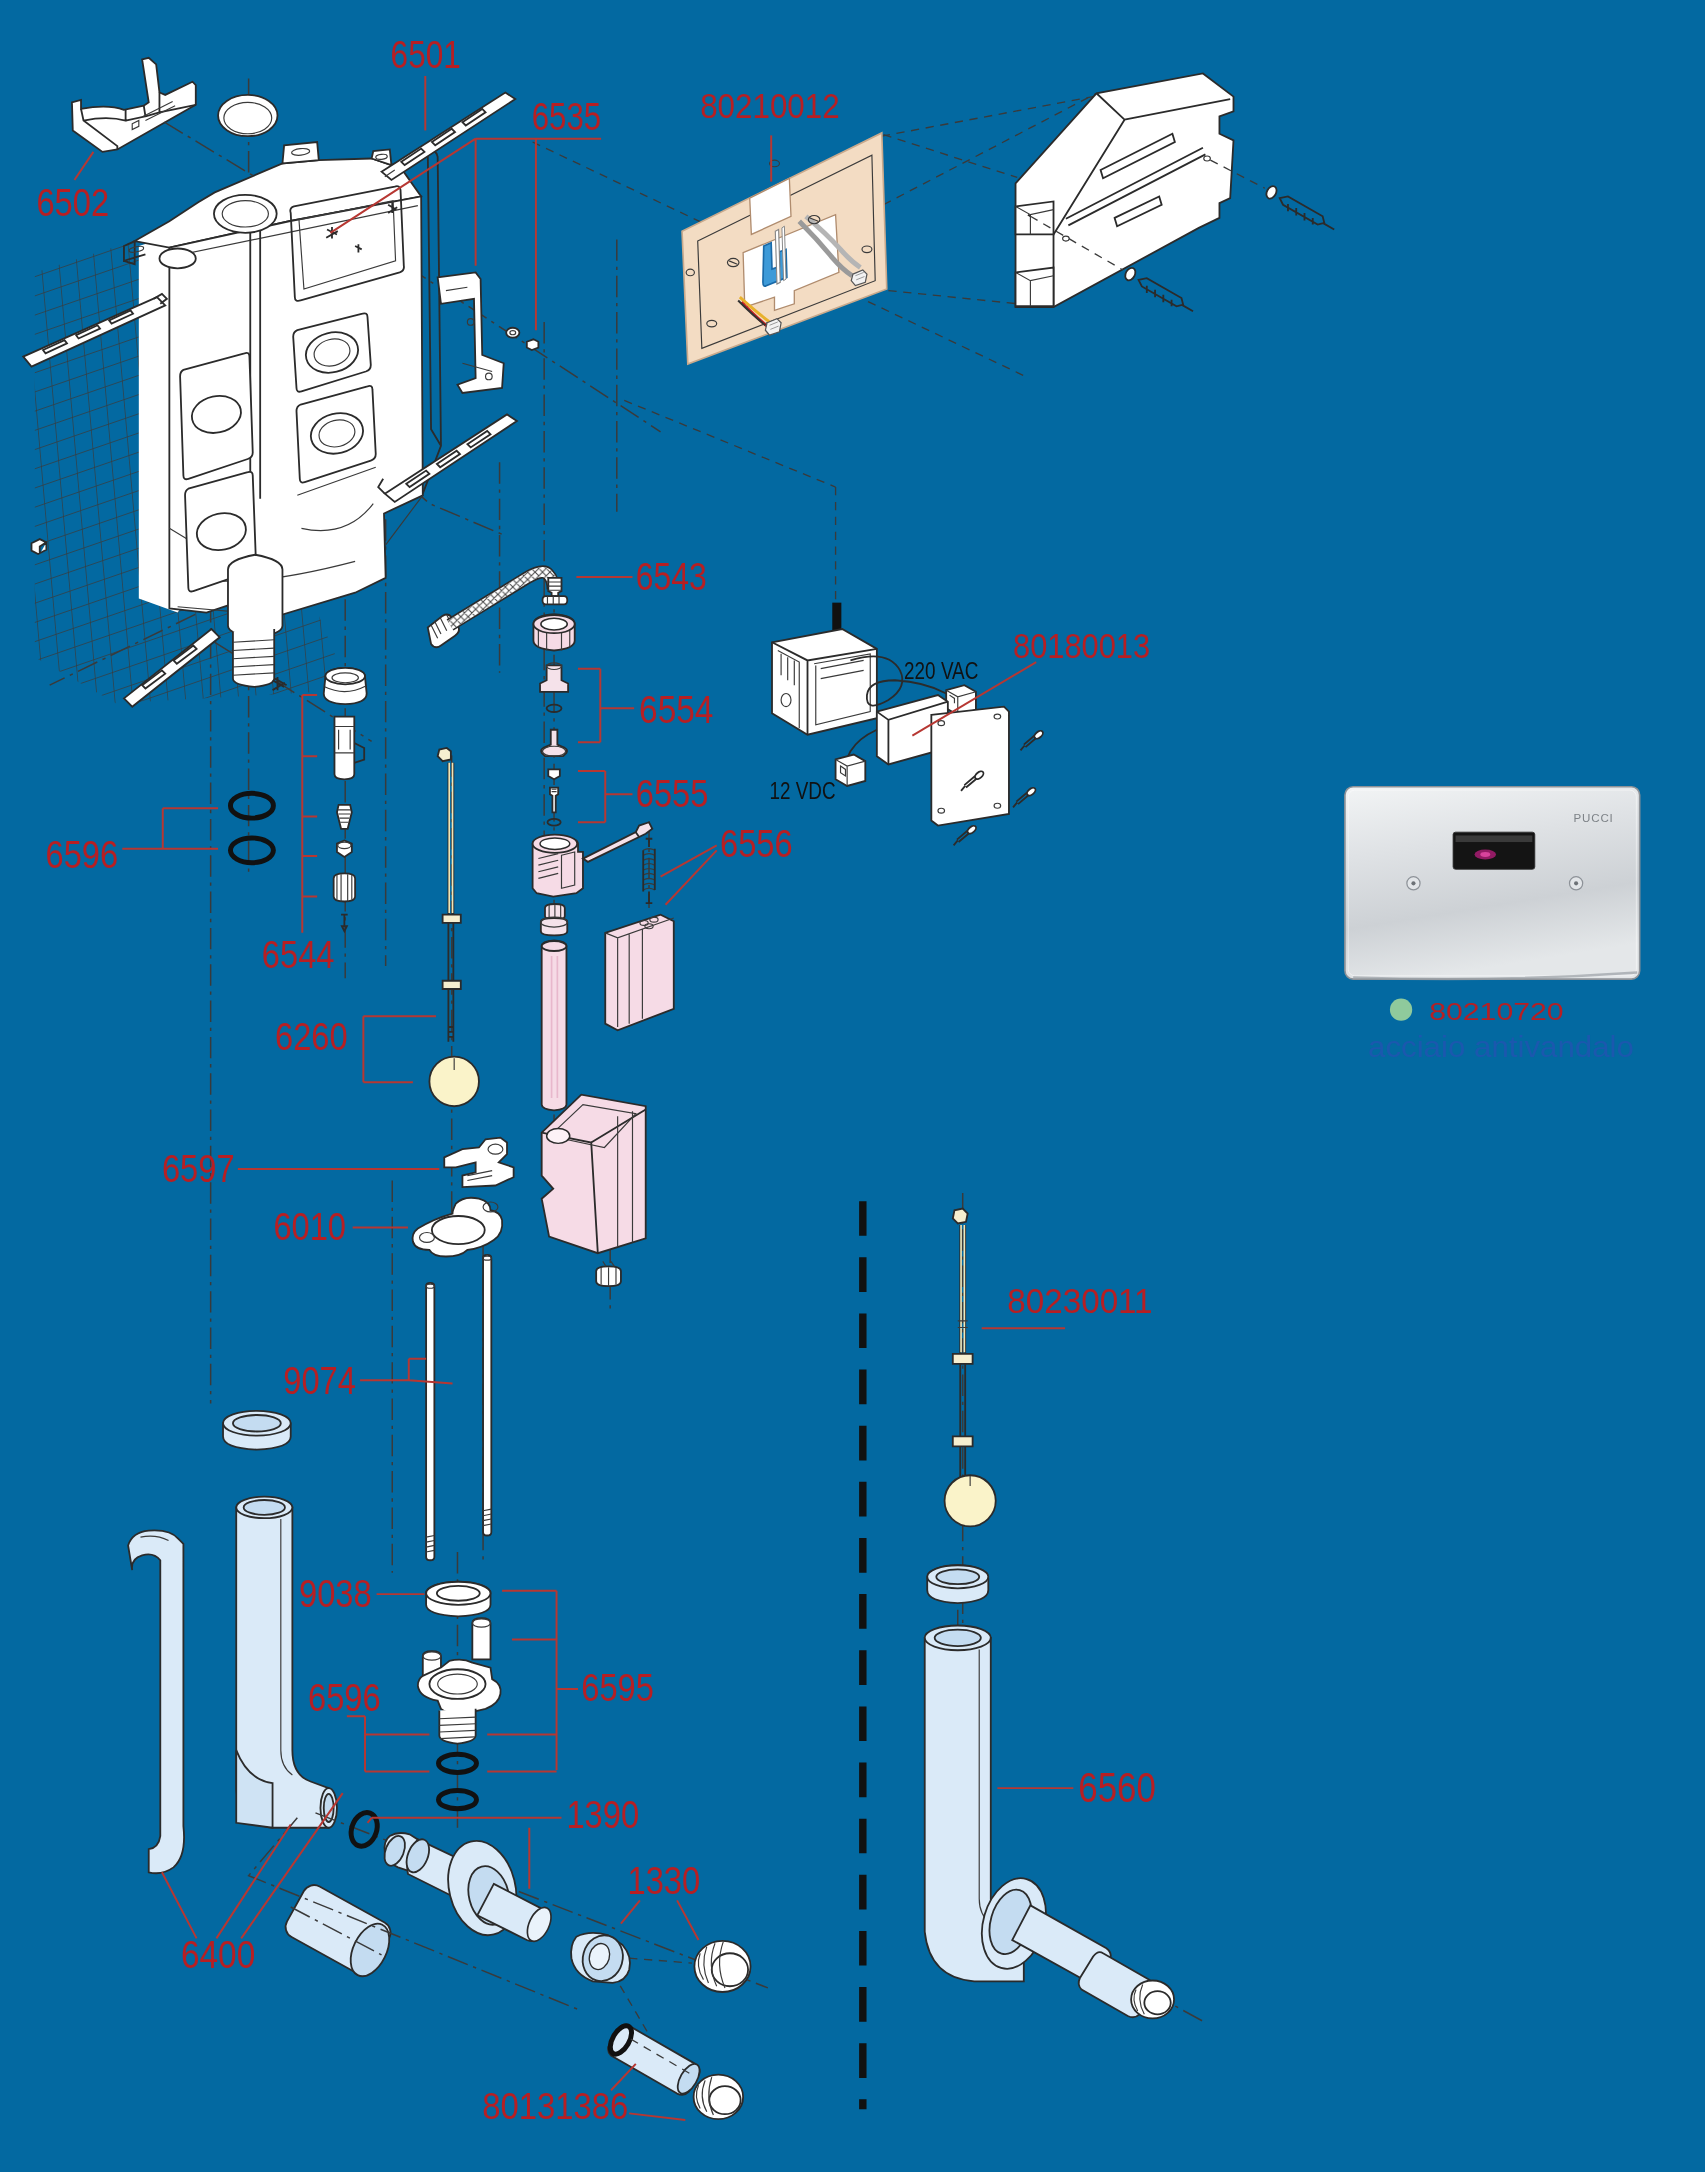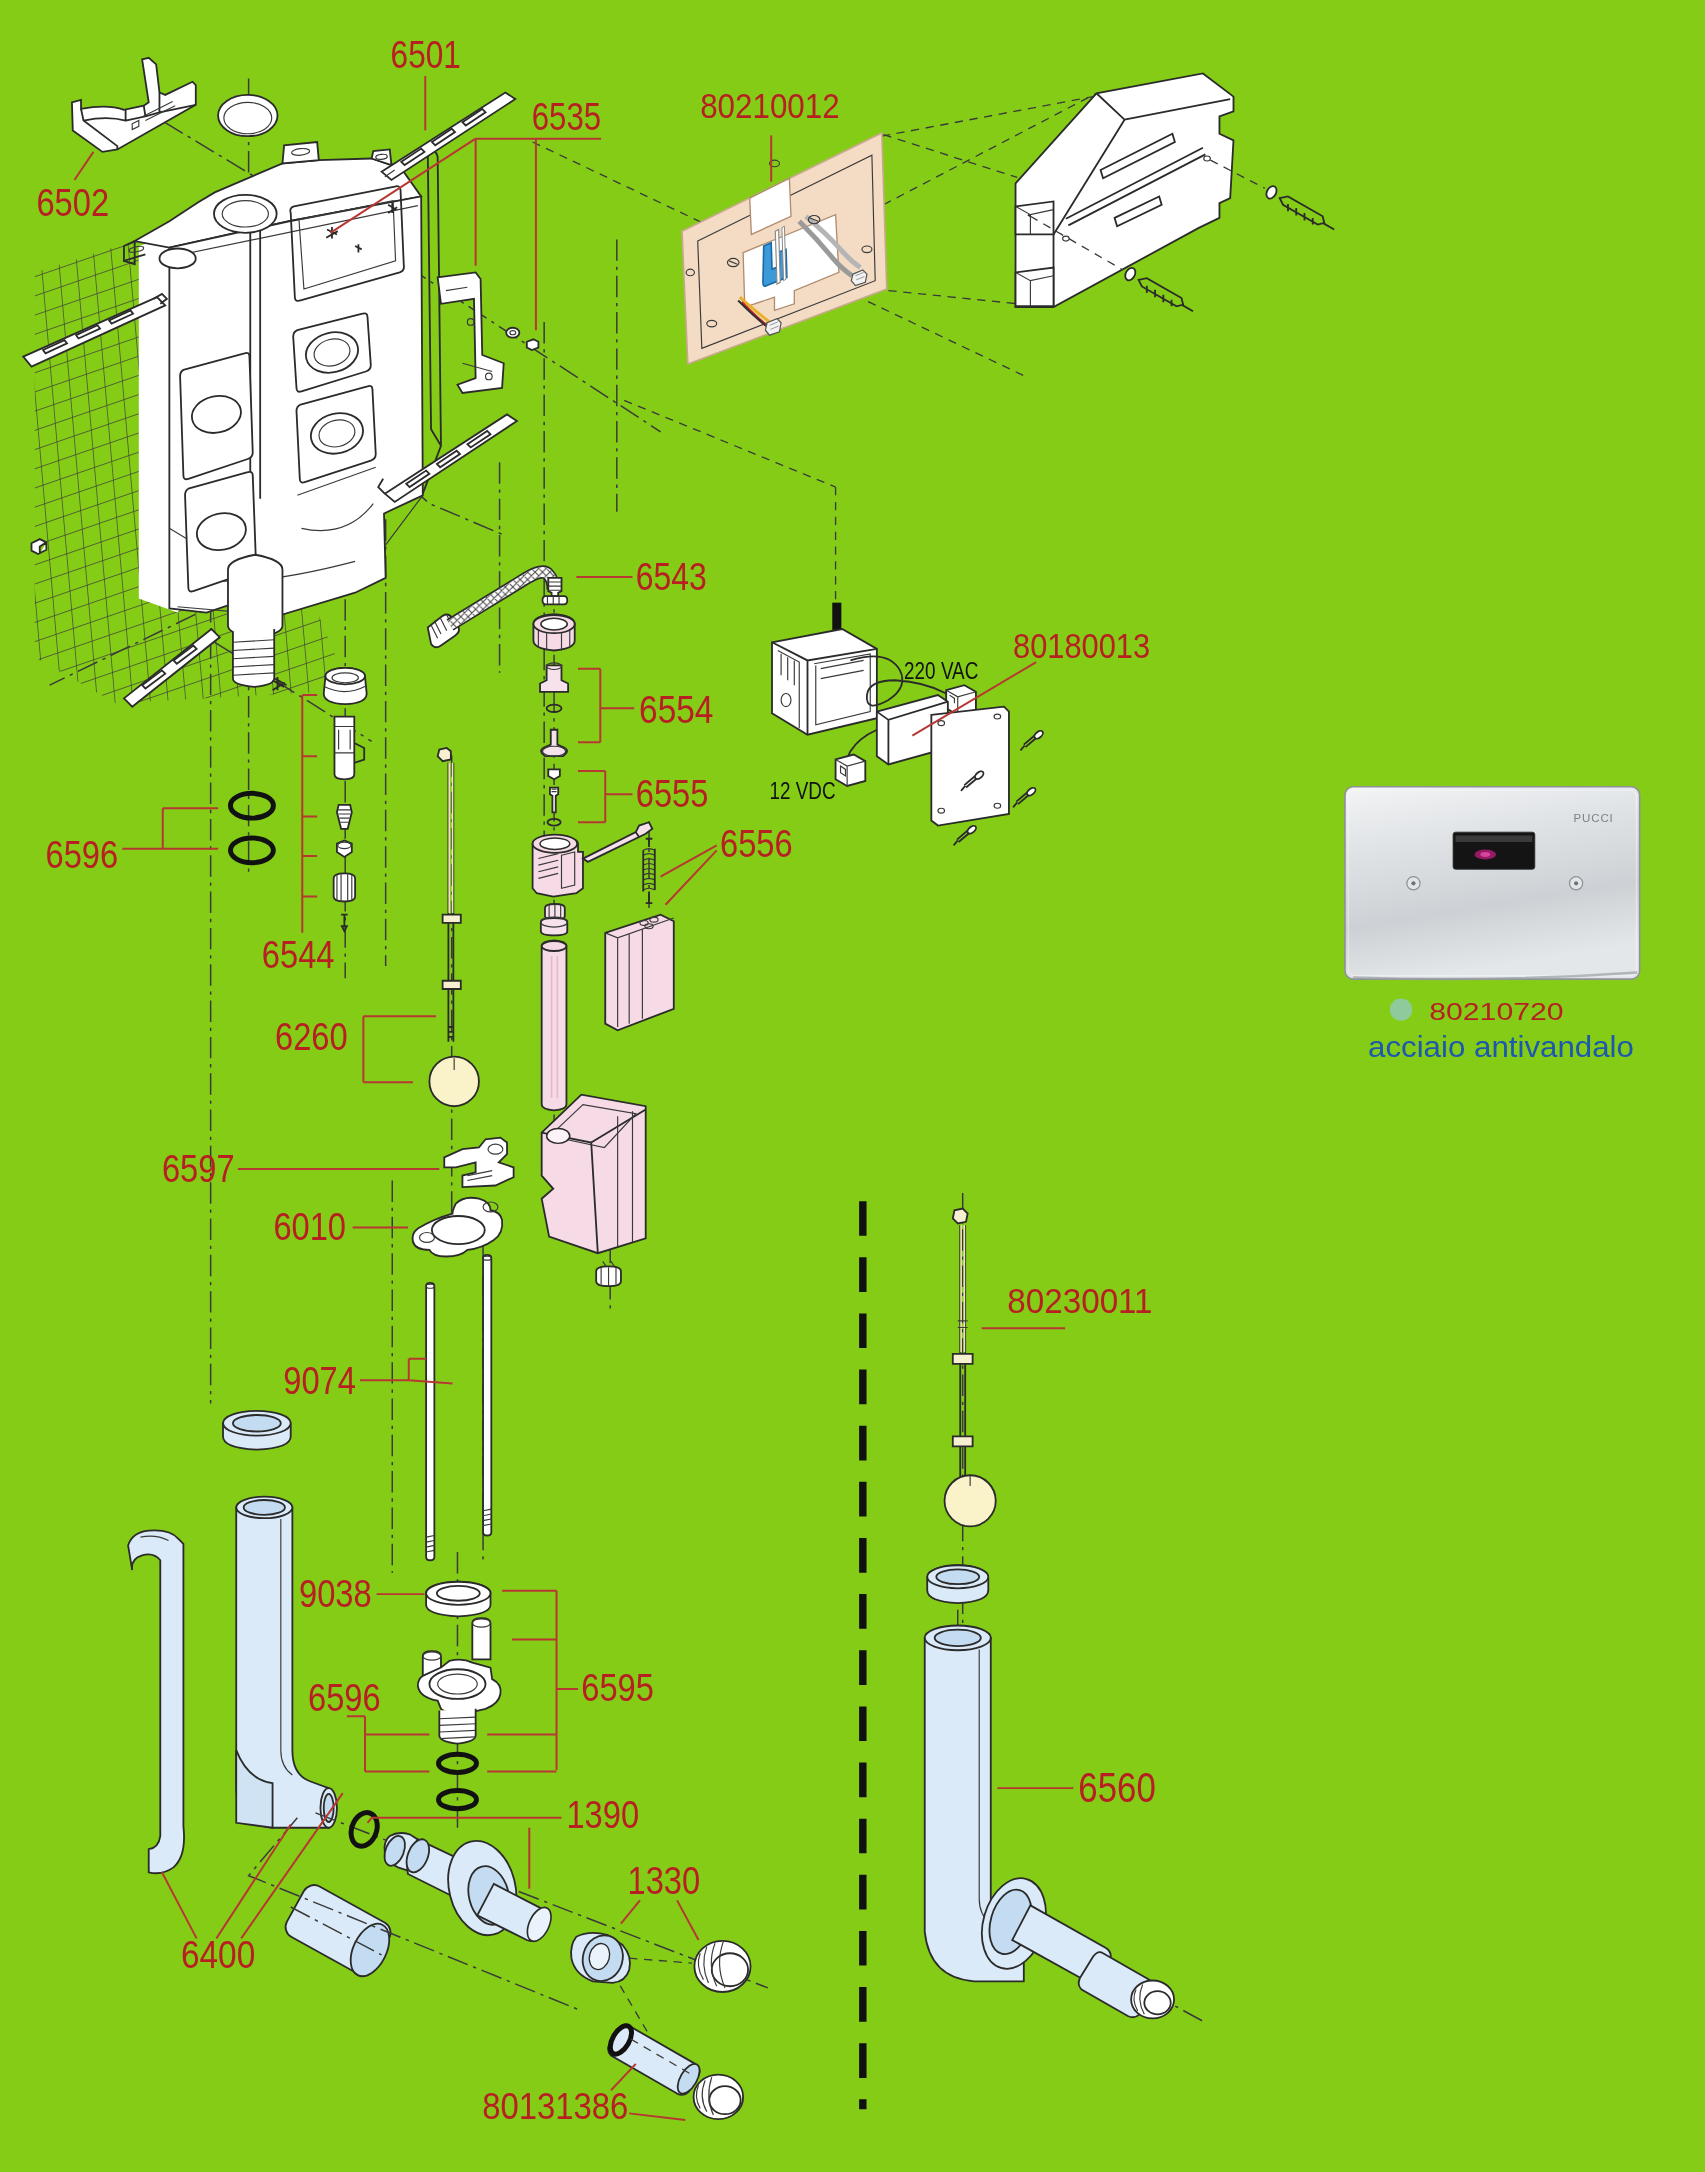--- a/index.html
+++ b/index.html
@@ -1,16 +1,16 @@
 <!DOCTYPE html>
 <html style="font-size:13.2px"><head>
 <meta charset="utf-8">
 <style>
   html,body{margin:0;padding:0;background:#ffffff;}
-  #page{position:relative;width:1705px;height:2172px;background:#84cc16;overflow:hidden;}
+  #page{position:relative;width:1705px;height:2172px;background:#0369a1;overflow:hidden;}
   svg{position:absolute;left:0;top:0;}
   text{font-family:"Liberation Sans", sans-serif;}
   .red{fill:#b71f23;}
   .rl{stroke:#b73732;stroke-width:2.4;fill:none;}
   .ln{stroke:#2b2b2b;stroke-width:2.2;fill:none;}
   .lnf{stroke:#2b2b2b;stroke-width:2.2;fill:#ffffff;}
   .thin{stroke:#3a3a3a;stroke-width:1.4;fill:none;}
   .dash{stroke:#3a3a3a;stroke-width:1.8;fill:none;stroke-dasharray:26 7 4 7;}
   .dash2{stroke:#3a3a3a;stroke-width:1.6;fill:none;stroke-dasharray:10 8;}
   .oring{stroke:#111;stroke-width:6;fill:none;}

